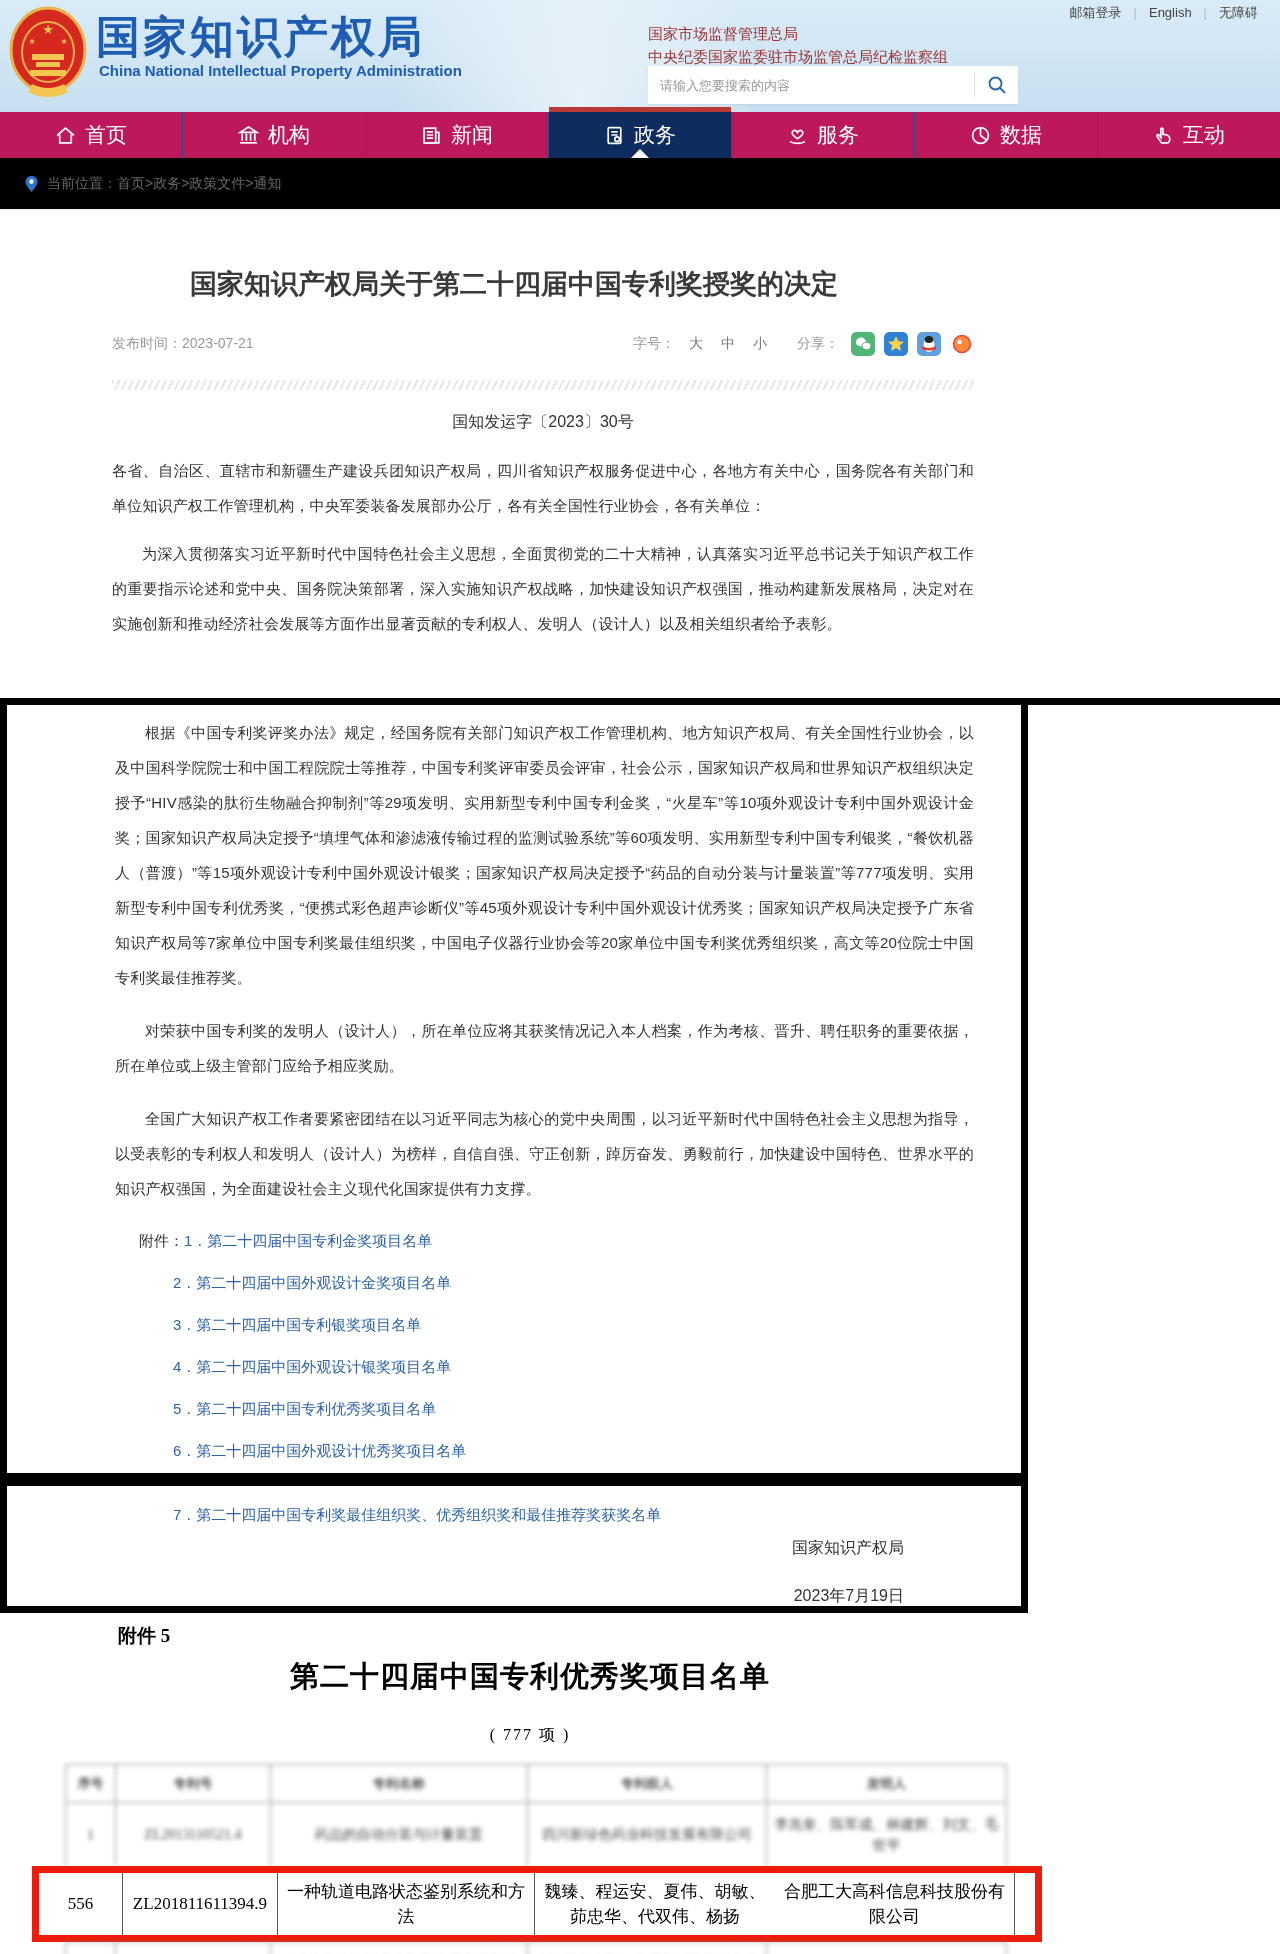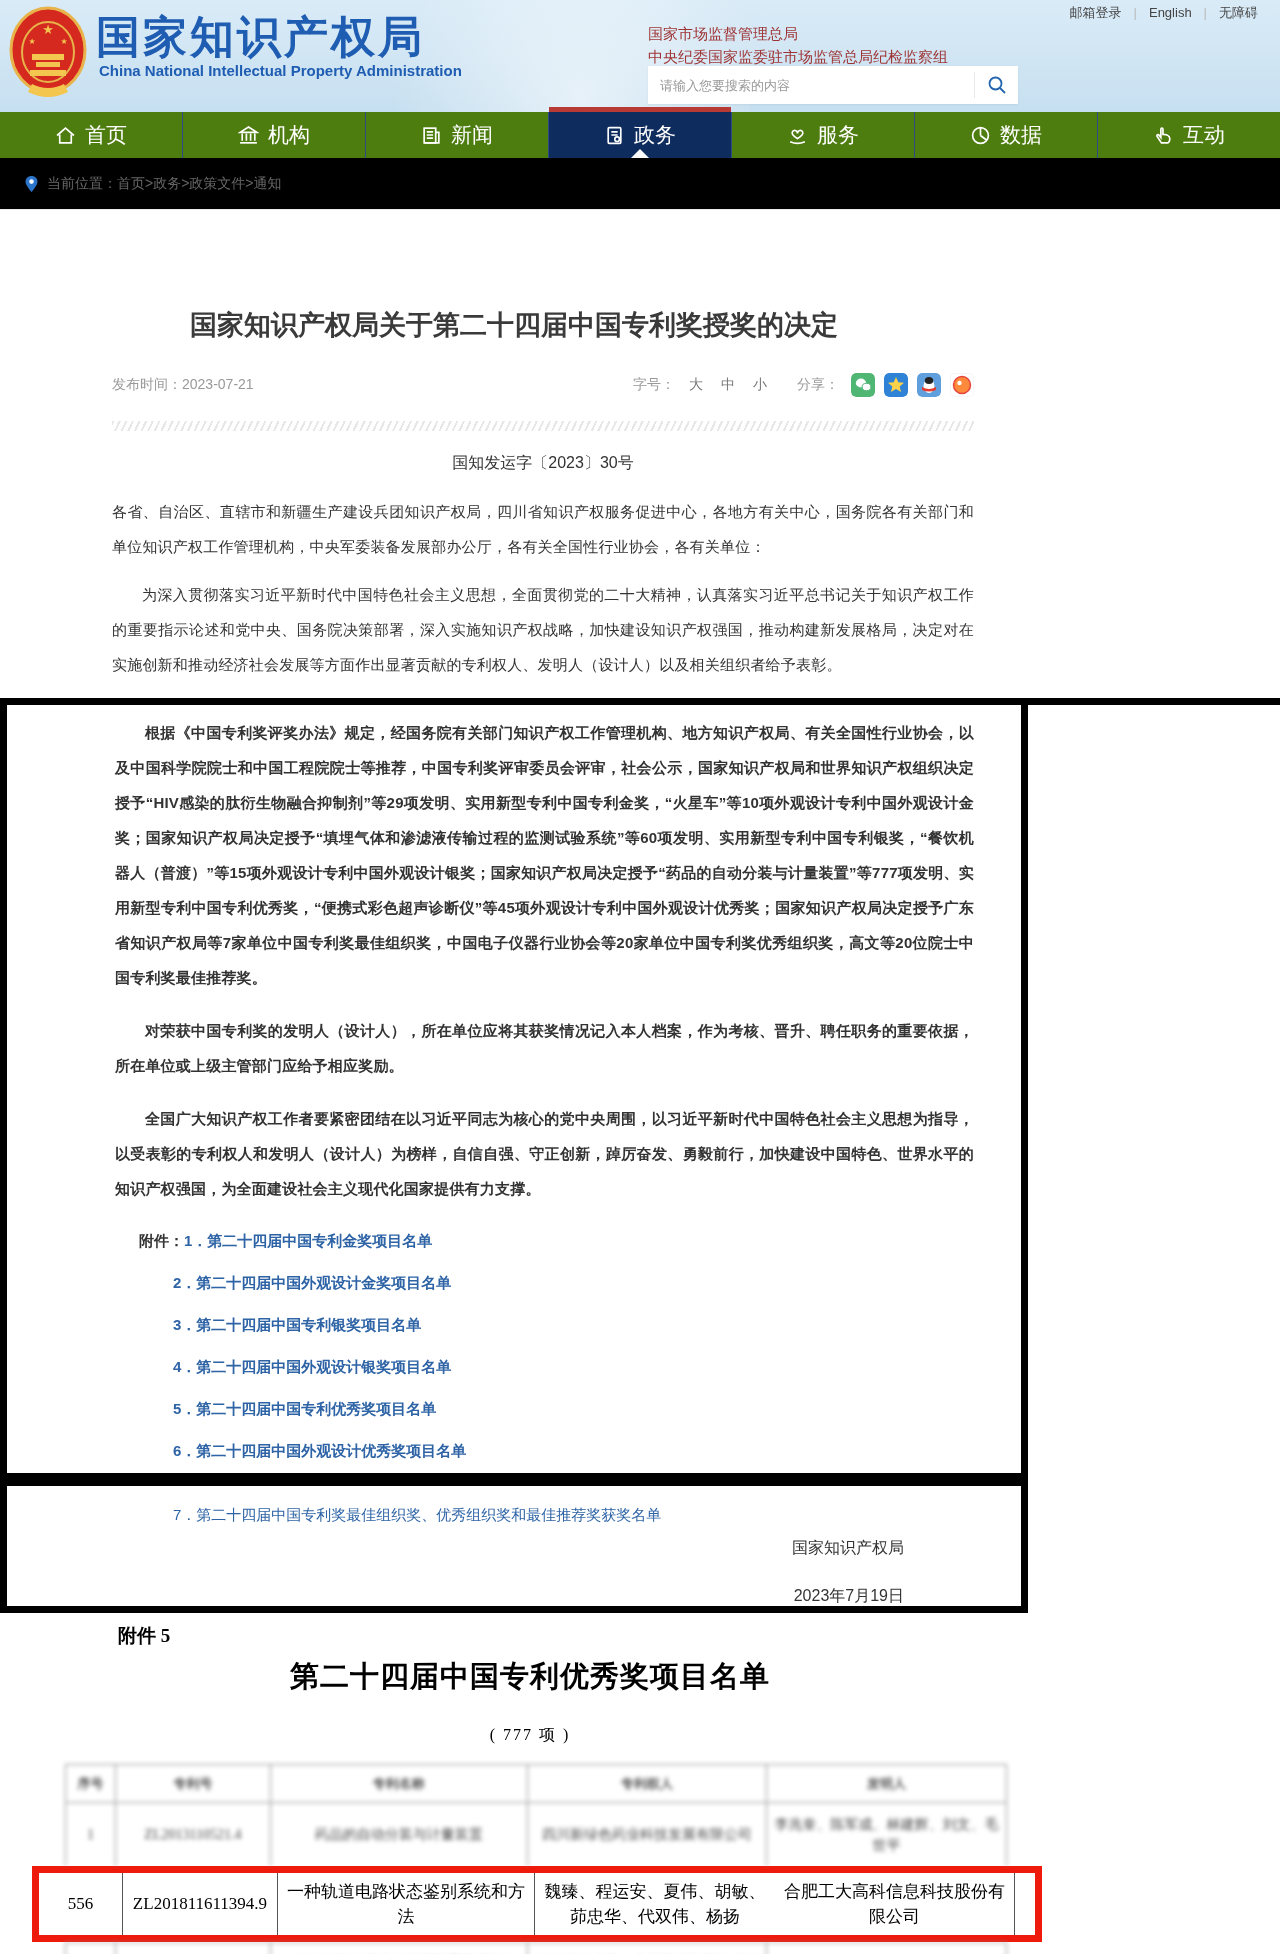--- a/index.html
+++ b/index.html
@@ -22,58 +22,58 @@
   .related-links div { cursor:pointer; }
   .searchbar { position:absolute; left:648px; top:66px; width:370px; height:38px; background:#fff;
     display:flex; align-items:center; box-shadow:0 1px 2px rgba(0,0,0,.06); }
   .searchbar input { flex:1; border:0; outline:0; height:100%; padding:0 12px; font-size:13px; color:#333;
     font-family:inherit; background:transparent; }
   .searchbar input::placeholder { color:#999; }
   .search-btn { width:44px; height:26px; border-left:1px solid #e8e8e8; display:flex;
     align-items:center; justify-content:center; cursor:pointer; }
 
   
-  .nav { position:relative; display:flex; height:46px; background:#4d7c0f; }
+  .nav { position:relative; display:flex; height:46px; background:#be185d; }
   .nav-item { position:relative; flex:1; display:flex; align-items:center; justify-content:center;
     gap:9px; color:#fff; font-size:21px; cursor:pointer; border-right:1px solid #2d4b85; }
   .nav-item:last-child { border-right:0; }
   .nav-item.active { background:#0f2c5e; }
   .nav-item.active .red-bar { position:absolute; top:-5px; left:0; width:100%; height:5px; background:#b83a35; }
   .nav-item.active .notch { position:absolute; bottom:0; left:50%; margin-left:-9px; width:0; height:0;
     border-left:9px solid transparent; border-right:9px solid transparent; border-bottom:9px solid #fbfbfb; }
   .nav-ic { width:21px; height:21px; }
 
   
   .breadcrumb { height:52px; background:#000000; border-bottom:1px solid #ececec;
     display:flex; align-items:center; padding-left:24px; font-size:14px; color:#666; }
   .breadcrumb .pin { margin-right:8px; width:15px; height:18px; }
 
   
   .doc-top { width:1028px; height:488px; overflow:hidden; }
   .col { padding-left:112px; padding-right:54px; }
-  .art-title { margin-top:97px; text-align:center; font-size:27px; font-weight:600; color:#3a3a3a; }
+  .art-title { margin-top:56px; text-align:center; font-size:27px; font-weight:600; color:#3a3a3a; }
   .meta-row { display:flex; justify-content:space-between; align-items:center; margin-top:30px;
     font-size:14px; color:#999; }
   .meta-right { display:flex; align-items:center; gap:10px; }
   .fs-opt { color:#777; cursor:pointer; padding:0 4px; }
   .share-icons { display:flex; gap:9px; margin-left:2px; }
   .share-ic { width:24px; height:24px; border-radius:5px; cursor:pointer; display:block; }
   .hatch { margin-top:24px; height:10px;
     background:repeating-linear-gradient(115deg,#e7e7e7 0 2px,#ffffff 2px 6px); }
   .doc-num { margin-top:22px; text-align:center; font-size:16px; color:#333; }
   .para { font-size:15px; color:#333; line-height:35px; text-align:justify; letter-spacing:.2px; }
   .ind { text-indent:2em; }
   .p1 { margin-top:20px; } .p2 { margin-top:13px; }
 
   .black-bar-full { width:1280px; height:7px; background:#000; }
   .black-bar { width:1028px; height:13px; background:#000; }
   .black-bar-thin { width:1028px; height:7px; background:#000; }
   .boxed { width:1028px; border-left:7px solid #000; border-right:7px solid #000; overflow:hidden; }
   .box1 { height:768px; }
-  .box1 .col { padding-left:108px; padding-right:47px;font-weight:bold; }
+  .box1 .col { padding-left:108px; padding-right:47px; }
   .p3 { margin-top:10px; } .p4 { margin-top:18px; } .p5 { margin-top:18px; }
   .attach-block { margin-top:14px; }
   .attach-row { height:42px; display:flex; align-items:center; font-size:15px; }
   .attach-label { color:#333; }
   .attach-link { color:#2e64a6; cursor:pointer; }
   .attach-indent { padding-left:58px; }
   .box2 { height:120px; }
   .box2 .col { padding-left:108px; padding-right:47px; }
   .attach7 { margin-top:8px; }
   .sig-line { text-align:right; font-size:16px; color:#333; padding-right:70px; }

